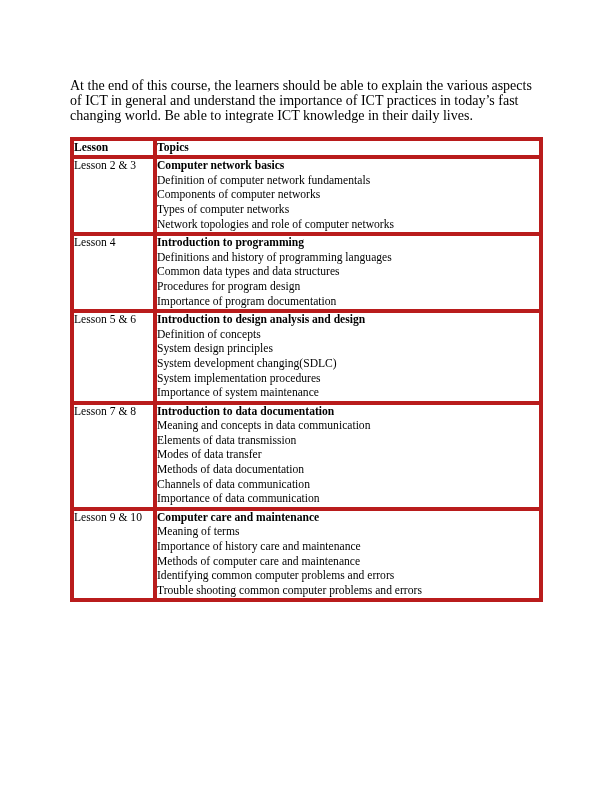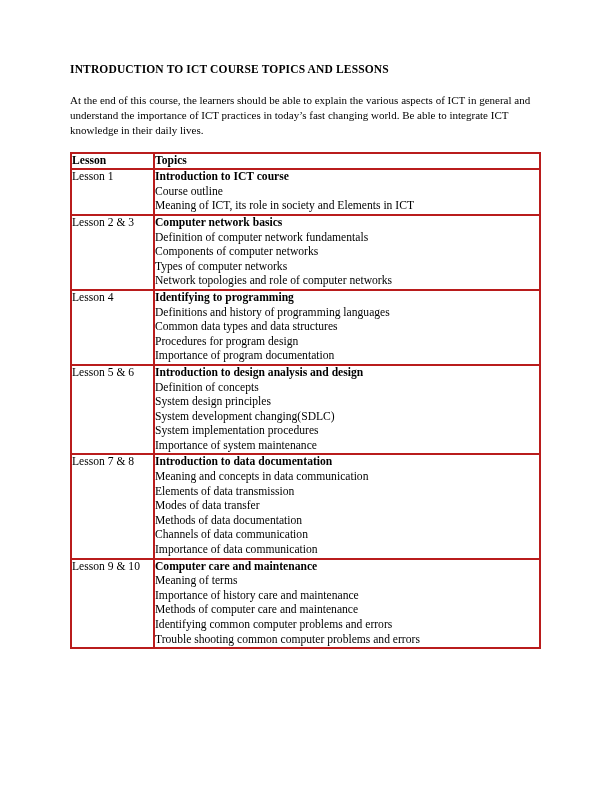--- a/index.html
+++ b/index.html
@@ -32,35 +32,35 @@
   }
   .doc-title {
     font-size: 11.5px;
     font-weight: bold;
     letter-spacing: 0.15px;
     line-height: 15px;
     margin: 0 0 0 0;
     white-space: nowrap;
   }
   .intro-para {
-    font-size: 11px;
+    font-size: 14px;
     line-height: 15.2px;
     margin: 16px 0 0 0;
     text-align: left;
     width: 471px;
   }
   .topics-table {
     margin-top: 13px;
     border-collapse: collapse;
     width: 469px;
     table-layout: fixed;
   }
   .topics-table td,
   .topics-table th {
-    border: 2px solid #b91c1c;
+    border: 4px solid #b91c1c;
     vertical-align: top;
     padding: 0;
     font-size: 11.6px;
     line-height: 14.6px;
   }
   .col-lesson {
     width: 83px;
   }
   .col-topics {
     width: 386px;
@@ -92,64 +92,53 @@
   .lesson-label {
     display: block;
   }
 </style>
 </head>
 <body>
 
 <div class="page">
   <div class="content">
 
-    <h1 class="doc-title">INTRODUCTION TO ICT COURSE TOPICS AND LESSONS</h1>
 
     <p class="intro-para">At the end of this course, the learners should be able to explain the various aspects of ICT in general and understand the importance of ICT practices in today’s fast changing world. Be able to integrate ICT knowledge in their daily lives.</p>
 
     <table class="topics-table">
       <colgroup>
         <col class="col-lesson">
         <col class="col-topics">
       </colgroup>
       <thead>
         <tr>
           <th class="head-cell">Lesson</th>
           <th class="head-cell-topics">Topics</th>
         </tr>
       </thead>
       <tbody id="table-body">
           <tr>
             <td class="cell-lesson">
-              <span class="lesson-label">Lesson 1</span>
-            </td>
-            <td class="cell-topics">
-              <span class="topic-heading">Introduction to ICT course</span>
-              <span class="topic-line">Course outline</span>
-              <span class="topic-line">Meaning of ICT, its role in society  and Elements in ICT</span>
-            </td>
-          </tr>
-          <tr>
-            <td class="cell-lesson">
               <span class="lesson-label">Lesson 2 &amp; 3</span>
             </td>
             <td class="cell-topics">
               <span class="topic-heading">Computer network basics</span>
               <span class="topic-line">Definition of computer network fundamentals</span>
               <span class="topic-line">Components of computer networks</span>
               <span class="topic-line">Types of computer networks</span>
               <span class="topic-line">Network topologies and role of computer networks</span>
             </td>
           </tr>
           <tr>
             <td class="cell-lesson">
               <span class="lesson-label">Lesson 4</span>
             </td>
             <td class="cell-topics">
-              <span class="topic-heading">Identifying to programming</span>
+              <span class="topic-heading">Introduction to programming</span>
               <span class="topic-line">Definitions and history of programming languages</span>
               <span class="topic-line">Common data types and data structures</span>
               <span class="topic-line">Procedures for program design</span>
               <span class="topic-line">Importance of program documentation</span>
             </td>
           </tr>
           <tr>
             <td class="cell-lesson">
               <span class="lesson-label">Lesson 5 &amp; 6</span>
             </td>

